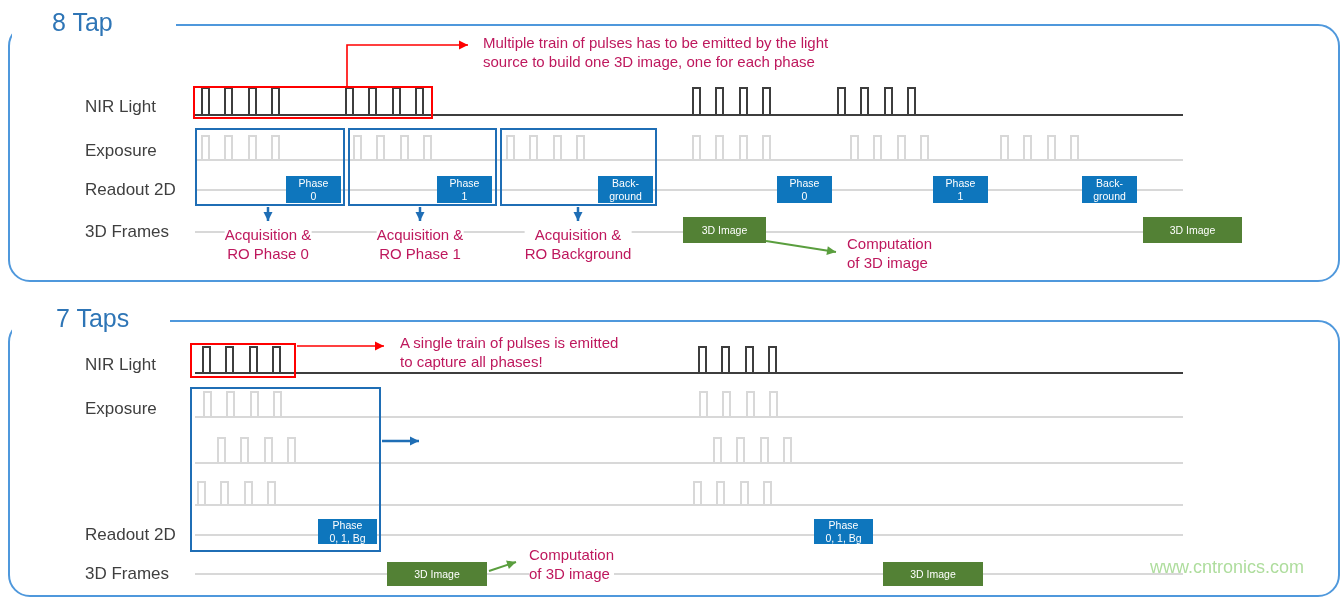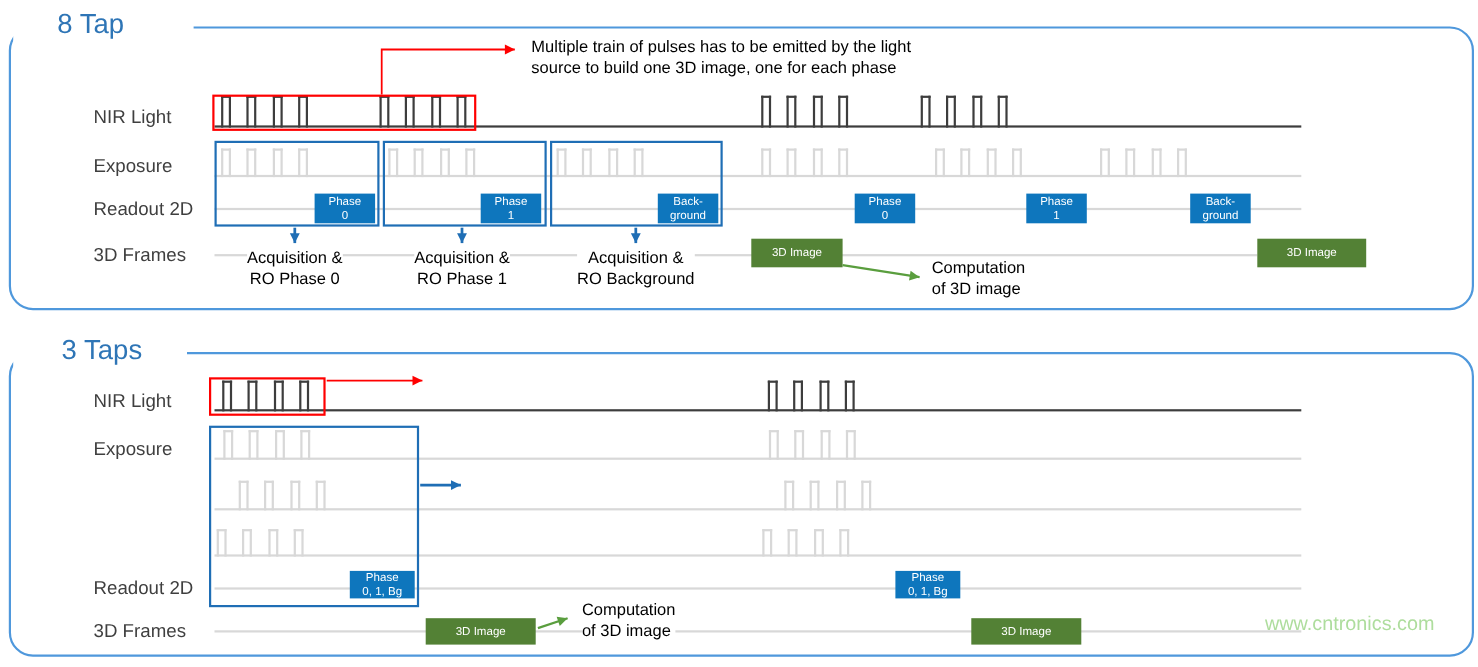--- a/index.html
+++ b/index.html
@@ -11,21 +11,21 @@
   .panel-border{border-radius:22px;z-index:0;}
   .hline{z-index:1;}
   .pulse{z-index:2;background:transparent;}
   .obox{z-index:15;background:transparent;}
   .rowlabel{z-index:10;color:#3f3f3f;font-size:17px;white-space:nowrap;}
   .badge{
     z-index:20;color:#ffffff;font-size:10.5px;line-height:1.15;text-align:center;
     display:flex;align-items:center;justify-content:center;white-space:pre-line;
   }
   .note{
-    z-index:30;color:#000000;font-size:15px;line-height:1.28;white-space:pre-line;
+    z-index:30;color:#be185d;font-size:15px;line-height:1.28;white-space:pre-line;
     background:#ffffff;
   }
   .note.center{text-align:center;transform:translateX(-50%);}
   #arrow-layer{position:absolute;left:0;top:0;z-index:50;pointer-events:none;}
   .title-mask{background:#ffffff;z-index:3;}
   .panel-title{z-index:4;color:#2e75b6;font-size:25px;white-space:nowrap;}
   #title-1{left:52px;top:8px;}
   #mask-1{left:12px;top:12px;width:164px;height:26px;}
   #title-2{left:56px;top:304px;}
   #mask-2{left:12px;top:308px;width:158px;height:26px;}
@@ -51,21 +51,21 @@
       <polyline points="297,346 384,346" fill="none" stroke="#ff0000" stroke-width="1.6"></polyline>
       <path d="M0 0 L-9 -4.5 L-9 4.5 Z" fill="#ff0000" transform="translate(384 346) rotate(0)"></path>
       <polyline points="382,441 419,441" fill="none" stroke="#1f6eb5" stroke-width="2.5"></polyline>
       <path d="M0 0 L-9 -4.5 L-9 4.5 Z" fill="#1f6eb5" transform="translate(419 441) rotate(0)"></path>
       <polyline points="489,571 516,562" fill="none" stroke="#5a9e3e" stroke-width="2"></polyline>
       <path d="M0 0 L-9 -4.5 L-9 4.5 Z" fill="#5a9e3e" transform="translate(516 562) rotate(-18.43494882292201)"></path>
     </svg>
   <div class="abs title-mask" id="mask-1"></div>
   <div class="abs panel-title" id="title-1">8 Tap</div>
   <div class="abs title-mask" id="mask-2"></div>
-  <div class="abs panel-title" id="title-2">3 Taps</div>
+  <div class="abs panel-title" id="title-2">7 Taps</div>
   <div class="abs" id="watermark">www.cntronics.com</div>
 <div class="abs panel-border" style="left: 8px; top: 24px; width: 1332px; height: 258px; border: 2px solid rgb(79, 152, 220);"></div>
     <div class="abs hline" style="left: 195px; top: 114px; width: 988px; height: 2px; background: rgb(61, 61, 61);"></div>
     <div class="abs hline" style="left: 195px; top: 159px; width: 988px; height: 2px; background: rgb(216, 216, 216);"></div>
     <div class="abs hline" style="left: 195px; top: 189px; width: 988px; height: 2px; background: rgb(216, 216, 216);"></div>
     <div class="abs hline" style="left: 195px; top: 231px; width: 948px; height: 2px; background: rgb(216, 216, 216);"></div>
     <div class="abs pulse" style="left: 201px; top: 87px; width: 9px; height: 29px; border-left: 2px solid rgb(61, 61, 61); border-right: 2px solid rgb(61, 61, 61); border-top: 2px solid rgb(61, 61, 61);"></div>
     <div class="abs pulse" style="left: 224px; top: 87px; width: 9px; height: 29px; border-left: 2px solid rgb(61, 61, 61); border-right: 2px solid rgb(61, 61, 61); border-top: 2px solid rgb(61, 61, 61);"></div>
     <div class="abs pulse" style="left: 248px; top: 87px; width: 9px; height: 29px; border-left: 2px solid rgb(61, 61, 61); border-right: 2px solid rgb(61, 61, 61); border-top: 2px solid rgb(61, 61, 61);"></div>
     <div class="abs pulse" style="left: 271px; top: 87px; width: 9px; height: 29px; border-left: 2px solid rgb(61, 61, 61); border-right: 2px solid rgb(61, 61, 61); border-top: 2px solid rgb(61, 61, 61);"></div>
@@ -181,15 +181,17 @@
     <div class="abs badge" style="left: 318px; top: 519px; width: 59px; height: 25px; background: rgb(14, 118, 189);">Phase
 0, 1, Bg</div>
     <div class="abs badge" style="left: 814px; top: 519px; width: 59px; height: 25px; background: rgb(14, 118, 189);">Phase
 0, 1, Bg</div>
     <div class="abs badge" style="left: 387px; top: 562px; width: 100px; height: 24px; background: rgb(83, 129, 53);">3D Image</div>
     <div class="abs badge" style="left: 883px; top: 562px; width: 100px; height: 24px; background: rgb(83, 129, 53);">3D Image</div>
     <div class="abs rowlabel" style="left: 85px; top: 355px;">NIR Light</div>
     <div class="abs rowlabel" style="left: 85px; top: 399px;">Exposure</div>
     <div class="abs rowlabel" style="left: 85px; top: 525px;">Readout 2D</div>
     <div class="abs rowlabel" style="left: 85px; top: 564px;">3D Frames</div>
+    <div class="abs note" style="left: 400px; top: 333px;">A single train of pulses is emitted
+to capture all phases!</div>
     <div class="abs note" style="left: 529px; top: 545px;">Computation
 of 3D image</div>
   </div>
 
 </body></html>

